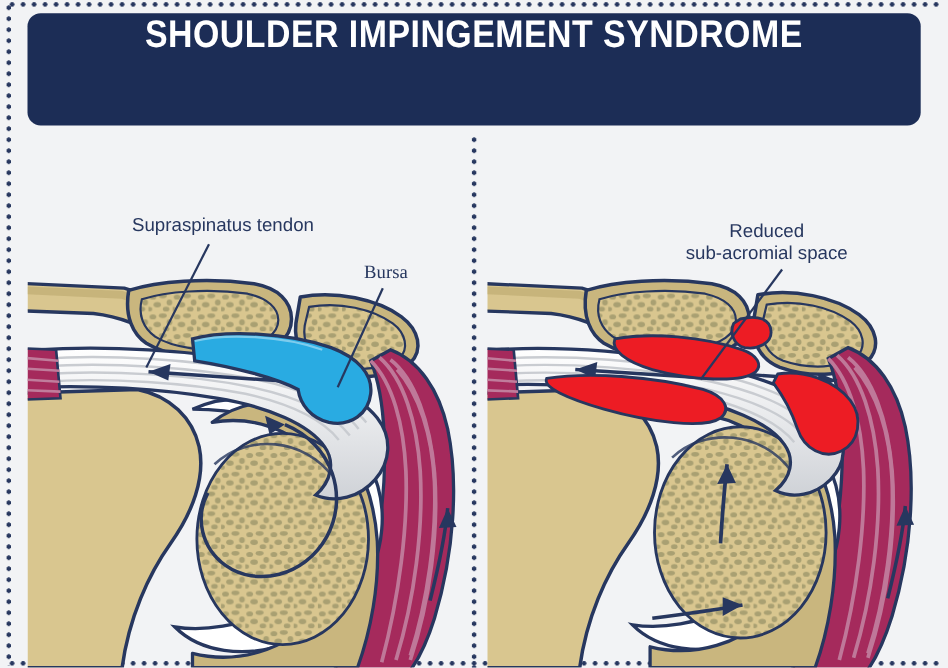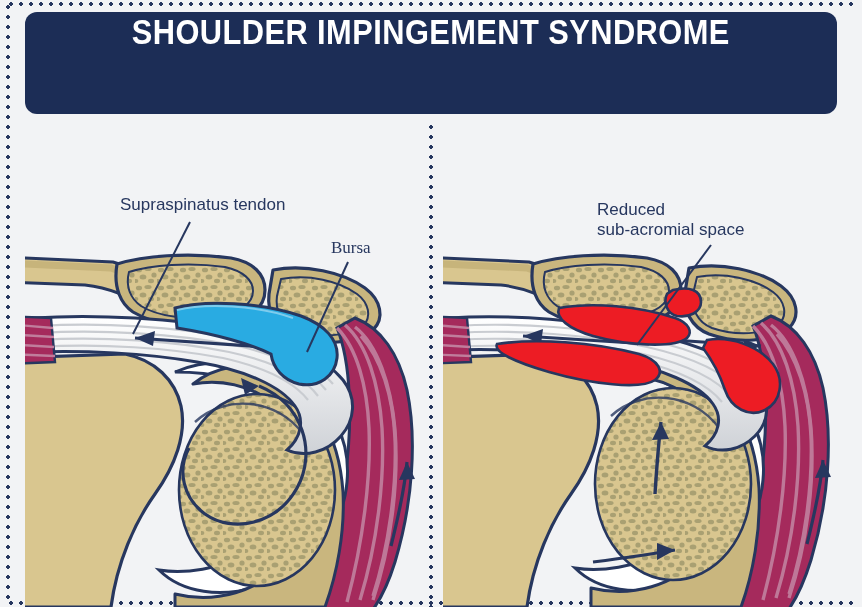--- a/index.html
+++ b/index.html
@@ -46,21 +46,21 @@
   #panel-right{left:443px;width:400px;}
   .panel svg{display:block;position:absolute;left:0;top:0;}
 
   
   .lbl{
     position:absolute;color:#27375f;font-size:17px;line-height:20px;
     white-space:nowrap;
   }
   #label-supraspinatus{left:95px;top:195px;margin-left:25px;}
   #label-bursa{left:331px;top:238px;font-family:Liberation Serif, serif;}
-  #label-reduced{left:597px;top:200px;width:200px;}
+  #label-reduced{left:597px;top:200px;text-align:center;width:200px;}
   .lbl-line2{display:block;}
 </style>
 </head>
 <body>
 
 <div id="stage">
 
   <div class="dots-v" id="frame-left"></div>
   <div class="dots-h" id="frame-top"></div>
   <div class="dots-h" id="frame-bottom"></div>

